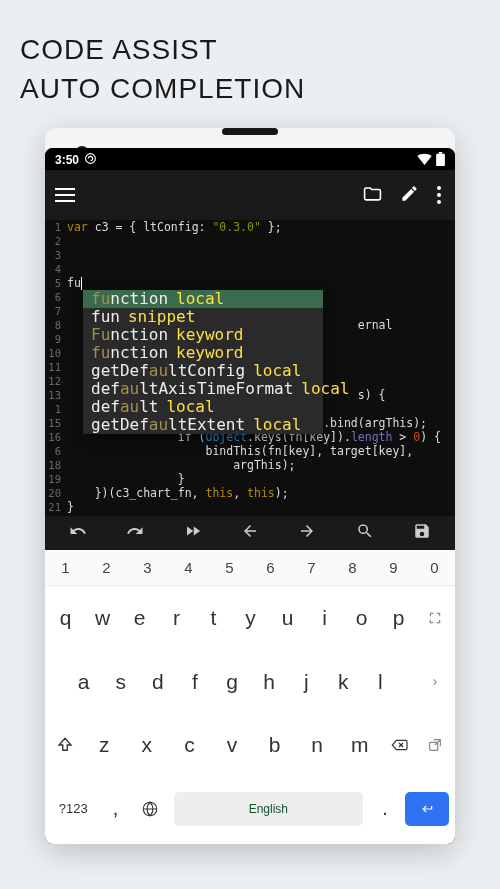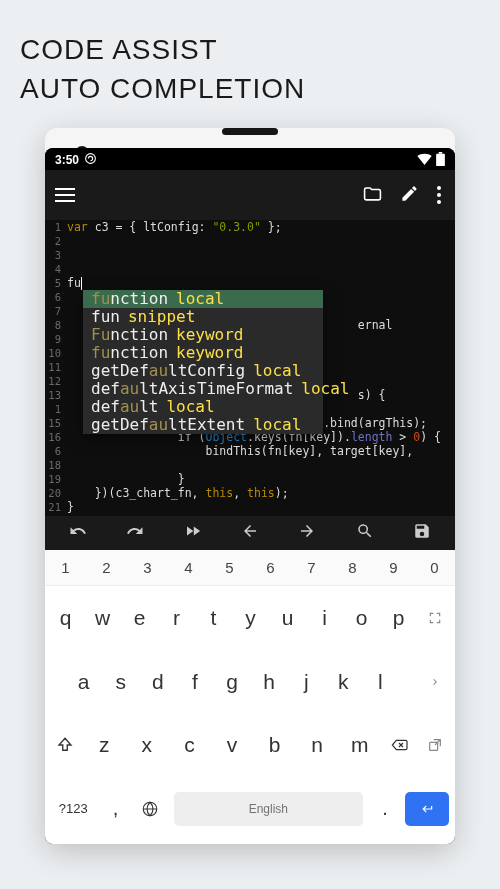--- a/index.html
+++ b/index.html
@@ -45,21 +45,21 @@
 .toolbar svg { width: 18px; height: 18px; fill: #ccc; }
 .kbd { background: #fff; height: 294px; display: flex; flex-direction: column; }
 .kbd-num { background: #fafafa; display: flex; height: 36px; border-bottom: 1px solid #eee; }
 .kbd-num span { flex: 1; text-align: center; line-height: 36px; color: #444; font-size: 15px; }
 .kbd-rows { flex: 1; display: flex; flex-direction: column; }
 .krow { flex: 1; display: flex; align-items: center; padding: 0 2px; }
 .key { flex: 1; text-align: center; font-size: 21px; color: #333; display: flex; align-items: center; justify-content: center; height: 100%; }
 .key.small { font-size: 13px; }
 .key.sp { flex: 0 0 36px; }
 .spacer { flex: 0 0 18px; }
-.spacebar { flex: 3.6; background: #eee; border-radius: 5px; height: 34px; margin: 0 6px; font-size: 12px; display: flex; align-items: center; justify-content: center; color: #737373; }
+.spacebar { flex: 3.6; background: #eee; border-radius: 5px; height: 34px; margin: 0 6px; font-size: 12px; display: flex; align-items: center; justify-content: center; color: #14532d; }
 .enter { background: #2f72f2; color: #fff; border-radius: 5px; flex: 0 0 44px; height: 34px; display: flex; align-items: center; justify-content: center; margin: 0 4px; }
 .dot { flex: 0 0 32px; font-size: 20px; }
 .speaker { width: 56px; height: 7px; background: #161616; border-radius: 4px; margin: 0 auto 8px; }
 .camera { width: 14px; height: 14px; background: #161616; border-radius: 50%; position: absolute; left: 30px; top: 18px; }
 .phead { position: relative; height: 20px; }
 </style>
 </head>
 <body>
 
 <div class="promo">
@@ -181,20 +181,21 @@
         <div class="line">
             <span class="ln">16</span>
             <span class="code"><span>                if (</span><span class="fn">Object</span><span>.keys(fn[key]).</span><span class="id">length</span><span> &gt; </span><span class="nm">0</span><span>) {</span></span>
           </div>
         <div class="line">
             <span class="ln">6</span>
             <span class="code">                    bindThis(fn[key], target[key],</span>
           </div>
         <div class="line">
             <span class="ln">18</span>
+            <span class="code">                        argThis);</span>
           </div>
         <div class="line">
             <span class="ln">19</span>
             <span class="code">                }</span>
           </div>
         <div class="line">
             <span class="ln">20</span>
             <span class="code"><span>    })(c3_chart_fn, </span><span class="kw">this</span><span>, </span><span class="kw">this</span><span>);</span></span>
           </div>
         <div class="line">

